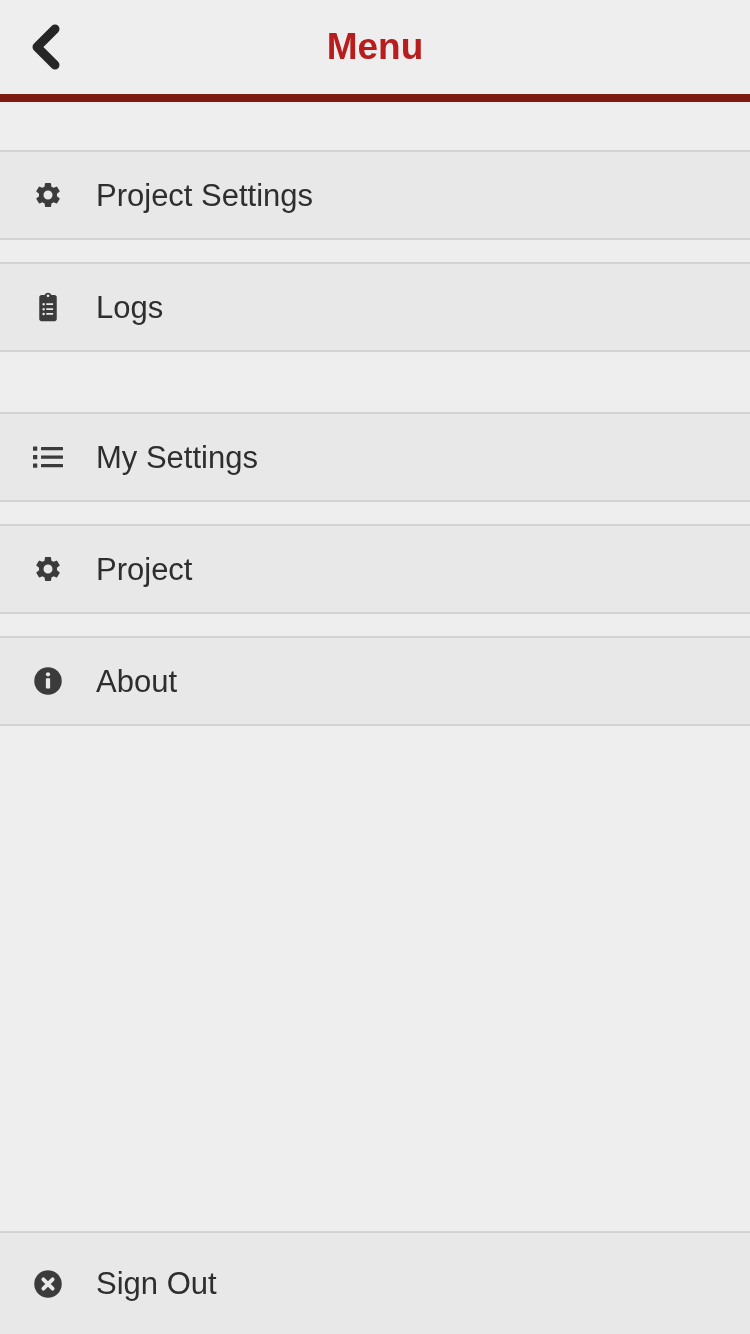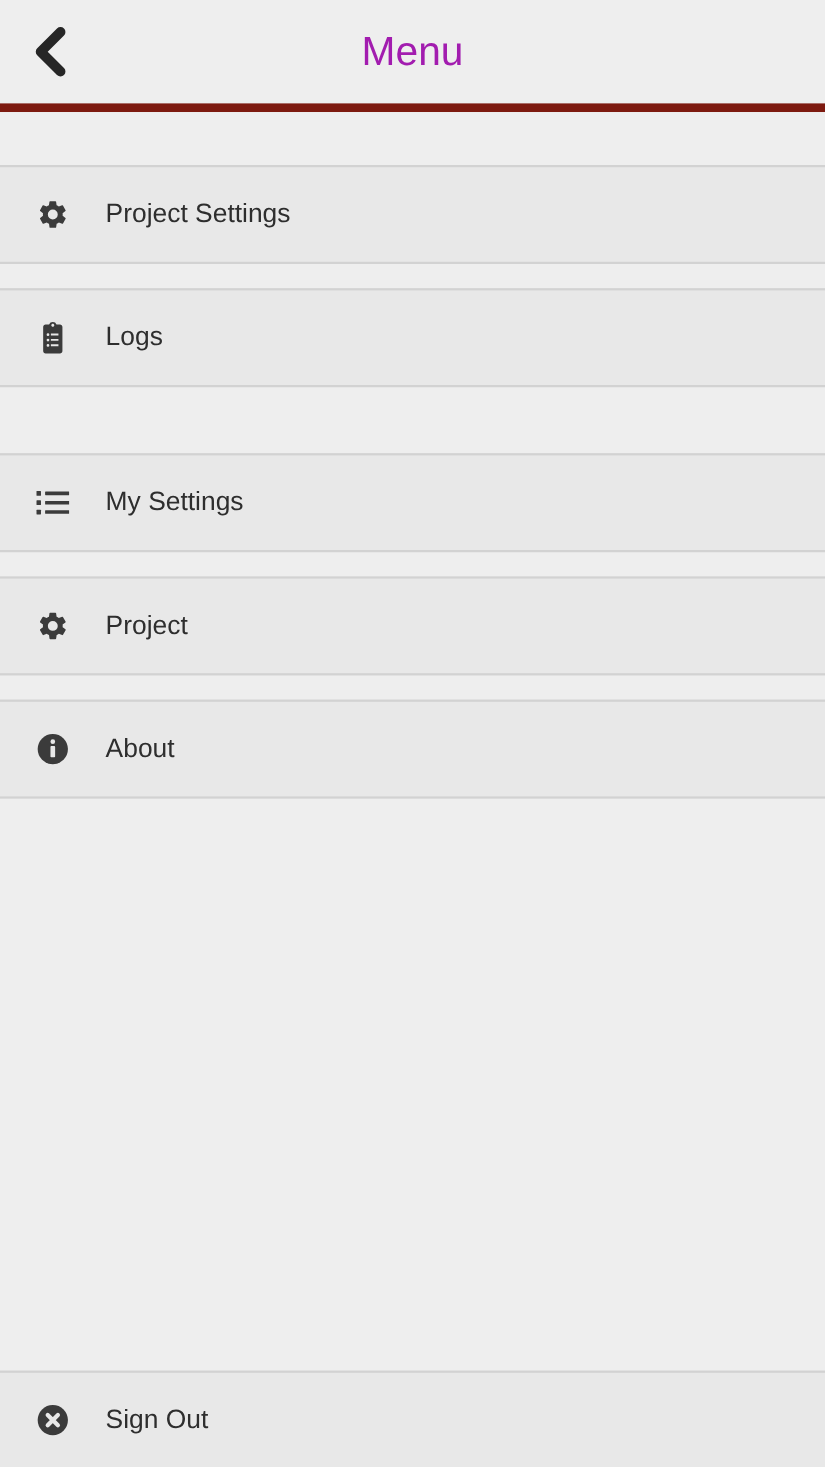--- a/index.html
+++ b/index.html
@@ -38,22 +38,22 @@
   .back-btn svg { display: block; }
   .header-title {
     position: absolute;
     left: 0;
     right: 0;
     top: 0;
     height: 94px;
     line-height: 94px;
     text-align: center;
     font-size: 37px;
-    font-weight: normal;
-    color: #a21caf;
+    font-weight: bold;
+    color: #b91c1c;
     letter-spacing: 0px;
   }
 
   
   .menu {
     position: relative;
     background: #eeeeee;
   }
   .gap {
     background: #eeeeee;
@@ -72,21 +72,21 @@
   .row-icon {
     width: 96px;
     min-width: 96px;
     display: flex;
     align-items: center;
     justify-content: center;
     color: #3b3b3b;
   }
   .row-icon svg { display: block; }
   .row-label {
-    font-size: 24px;
+    font-size: 31px;
     color: #2e2e2e;
     line-height: 1;
   }
 
   
   .highlight-wrap {
     position: relative;
   }
   .highlight-box {
     position: absolute;
@@ -98,21 +98,21 @@
     border-radius: 26px;
     box-sizing: border-box;
     pointer-events: none;
     z-index: 5;
   }
   .footer-row {
     position: absolute;
     left: 0;
     right: 0;
     bottom: 0;
-    height: 88px;
+    height: 103px;
     background: #e8e8e8;
     border-top: 2px solid #d2d2d2;
     display: flex;
     align-items: center;
     box-sizing: border-box;
     cursor: pointer;
   }
 </style>
 </head>
 <body>

